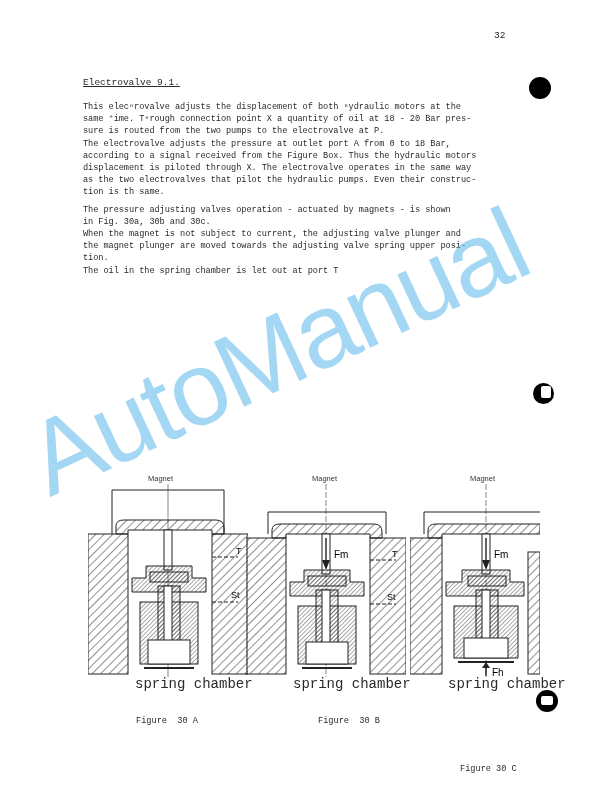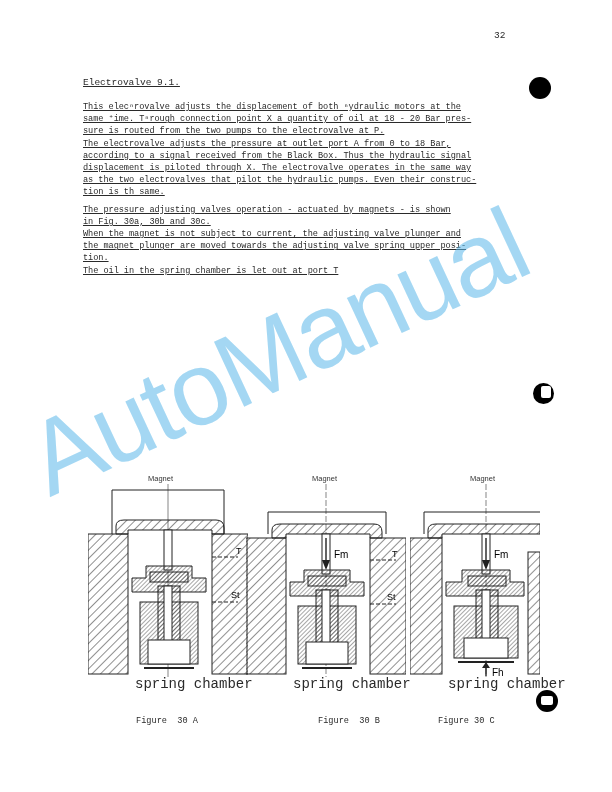--- a/index.html
+++ b/index.html
@@ -2,21 +2,21 @@
 <html><head>
   <meta charset="utf-8">
   <style>
     html, body { margin: 0; padding: 0; }
     body {
       width: 612px; height: 792px; background: #ffffff; position: relative; overflow: hidden;
       font-family: "Liberation Mono", "DejaVu Sans Mono", monospace; color: #2a2a2a;
     }
     .page-number { position: absolute; left: 494px; top: 30px; font-size: 9.5px; text-align: right; }
     .heading { position: absolute; left: 83px; top: 77px; font-size: 9.5px; text-decoration: underline; }
-    .body-text { position: absolute; left: 83px; top: 101px; width: 440px; font-size: 8.6px; line-height: 12.2px; letter-spacing: -0.05px; text-decoration: underline; }
+    .body-text { position: absolute; left: 83px; top: 101px; width: 440px; font-size: 8.6px; line-height: 12.2px; letter-spacing: -0.05px; }
     .body-text p { margin: 0; white-space: pre; }
     .body-text .gap { height: 5px; }
     .watermark {
       position: absolute; left: 60px; top: 300px; font-family: "Liberation Sans", "DejaVu Sans", sans-serif;
       font-size: 104px; color: #5bb8ea; opacity: 0.55; transform: rotate(-25deg); transform-origin: 0 100%;
       white-space: nowrap; letter-spacing: -2px; pointer-events: none; top: 400px;
     }
     .hole { position: absolute; border-radius: 50%; }
     .hole-1 { left: 529px; top: 77px; width: 22px; height: 22px; background: #000; }
     .hole-2 { left: 533px; top: 383px; width: 21px; height: 21px; background: #000; overflow: hidden; }
@@ -24,34 +24,34 @@
     .hole-3 { left: 536px; top: 690px; width: 22px; height: 22px; background: #000; }
     .hole-3 .cut { position: absolute; left: 5px; top: 6px; width: 12px; height: 9px; background: #fff; border-radius: 2px; }
     .figure { position: absolute; top: 470px; width: 160px; height: 230px; }
     .fig-a { left: 88px; } .fig-b { left: 246px; } .fig-c { left: 410px; width: 130px; }
     .magnet-label { position: absolute; top: 4px; font-family: "Liberation Sans", "DejaVu Sans", sans-serif; font-size: 7.5px; color: #333; }
     .fig-a .magnet-label { left: 60px; } .fig-b .magnet-label { left: 66px; } .fig-c .magnet-label { left: 60px; }
     .figure svg { position: absolute; left: 0; top: 12px; }
     .spring-label { position: absolute; top: 206px; font-size: 14px; white-space: nowrap; }
     .fig-a .spring-label { left: 47px; } .fig-b .spring-label { left: 47px; } .fig-c .spring-label { left: 38px; }
     .caption { position: absolute; top: 716px; font-size: 8.6px; white-space: pre; text-align: right; }
-    .cap-a { left: 136px; } .cap-b { left: 286px; margin-left: 32px; } .cap-c { left: 438px; }
+    .cap-a { left: 136px; } .cap-b { left: 286px; margin-left: 32px; } .cap-c { left: 460px; margin-top: 48px; }
   </style>
 </head>
 <body>
 
 <div class="page-number">32</div>
 <div class="heading">Electrovalve 9.1.</div>
 
 <div class="body-text">
   <p>This elecⁿrovalve adjusts the displacement of both ⁿydraulic motors at the</p>
   <p>same ⁺ime. Tⁿrough connection point X a quantity of oil at 18 - 20 Bar pres-</p>
   <p>sure is routed from the two pumps to the electrovalve at P.</p>
   <p>The electrovalve adjusts the pressure at outlet port A from 0 to 18 Bar,</p>
-  <p>according to a signal received from the Black Box. Thus the hydraulic signal</p>
+  <p>according to a signal received from the Figure Box. Thus the hydraulic motors</p>
   <p>displacement is piloted through X. The electrovalve operates in the same way</p>
   <p>as the two electrovalves that pilot the hydraulic pumps. Even their construc-</p>
   <p>tion is th same.</p>
   <div class="gap"></div>
   <p>The pressure adjusting valves operation - actuated by magnets - is shown</p>
   <p>in Fig. 30a, 30b and 30c.</p>
   <p>When the magnet is not subject to current, the adjusting valve plunger and</p>
   <p>the magnet plunger are moved towards the adjusting valve spring upper posi-</p>
   <p>tion.</p>
   <p>The oil in the spring chamber is let out at port T</p>

